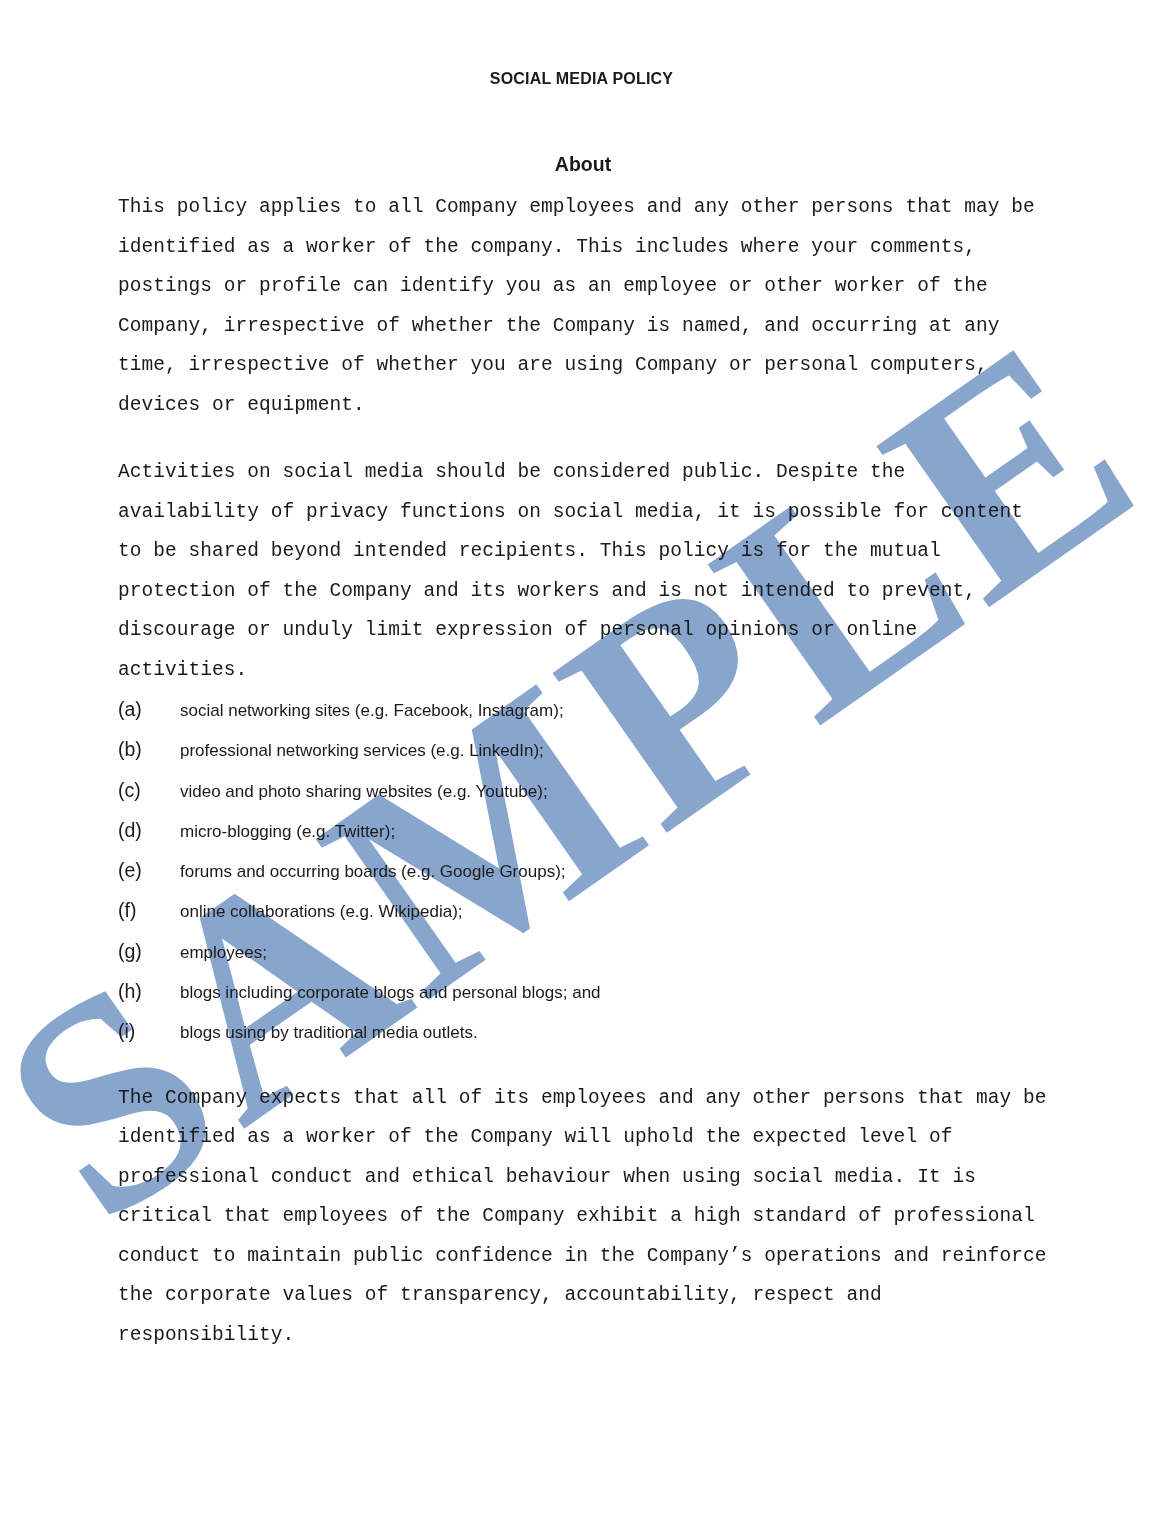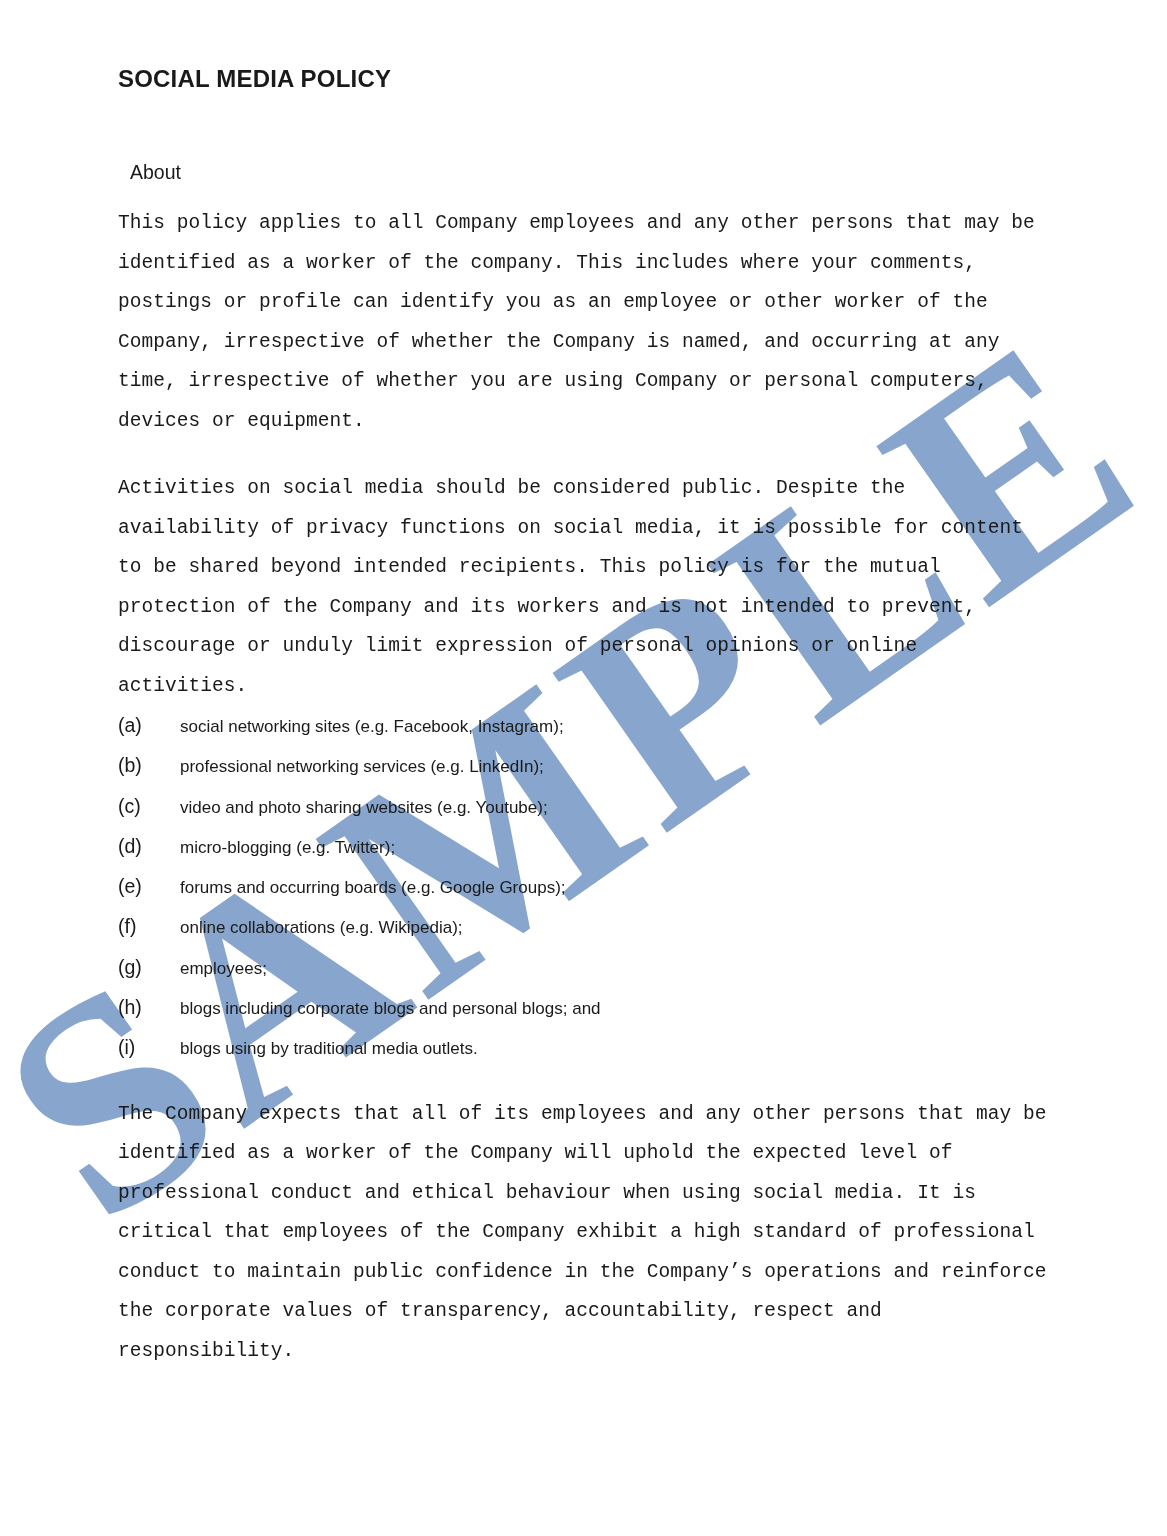--- a/index.html
+++ b/index.html
@@ -54,37 +54,39 @@
     height: 1536px;
     z-index: 2;
     padding: 0;
   }
 
   .doc-title {
     position: absolute;
     left: 118px;
     top: 66px;
     width: 927px;
-    font-size: 24px;
+    text-align: center;
+    font-size: 16px;
     font-weight: 700;
     letter-spacing: 0.2px;
     line-height: 26px;
   }
 
   .body-block {
     position: absolute;
     left: 118px;
     width: 930px;
   }
 
   .section-heading {
     font-size: 19.5px;
-    font-weight: 400;
+    font-weight: 700;
     line-height: 40px;
-    margin: 12px;
+    margin: 4px;
+    text-align: center;
   }
 
   .para {
     font-size: 19.5px;
     font-weight: 400;
     line-height: 39.5px;
     margin: 0;
     letter-spacing: 0.05px;
     font-family: Liberation Mono, monospace;
   }

